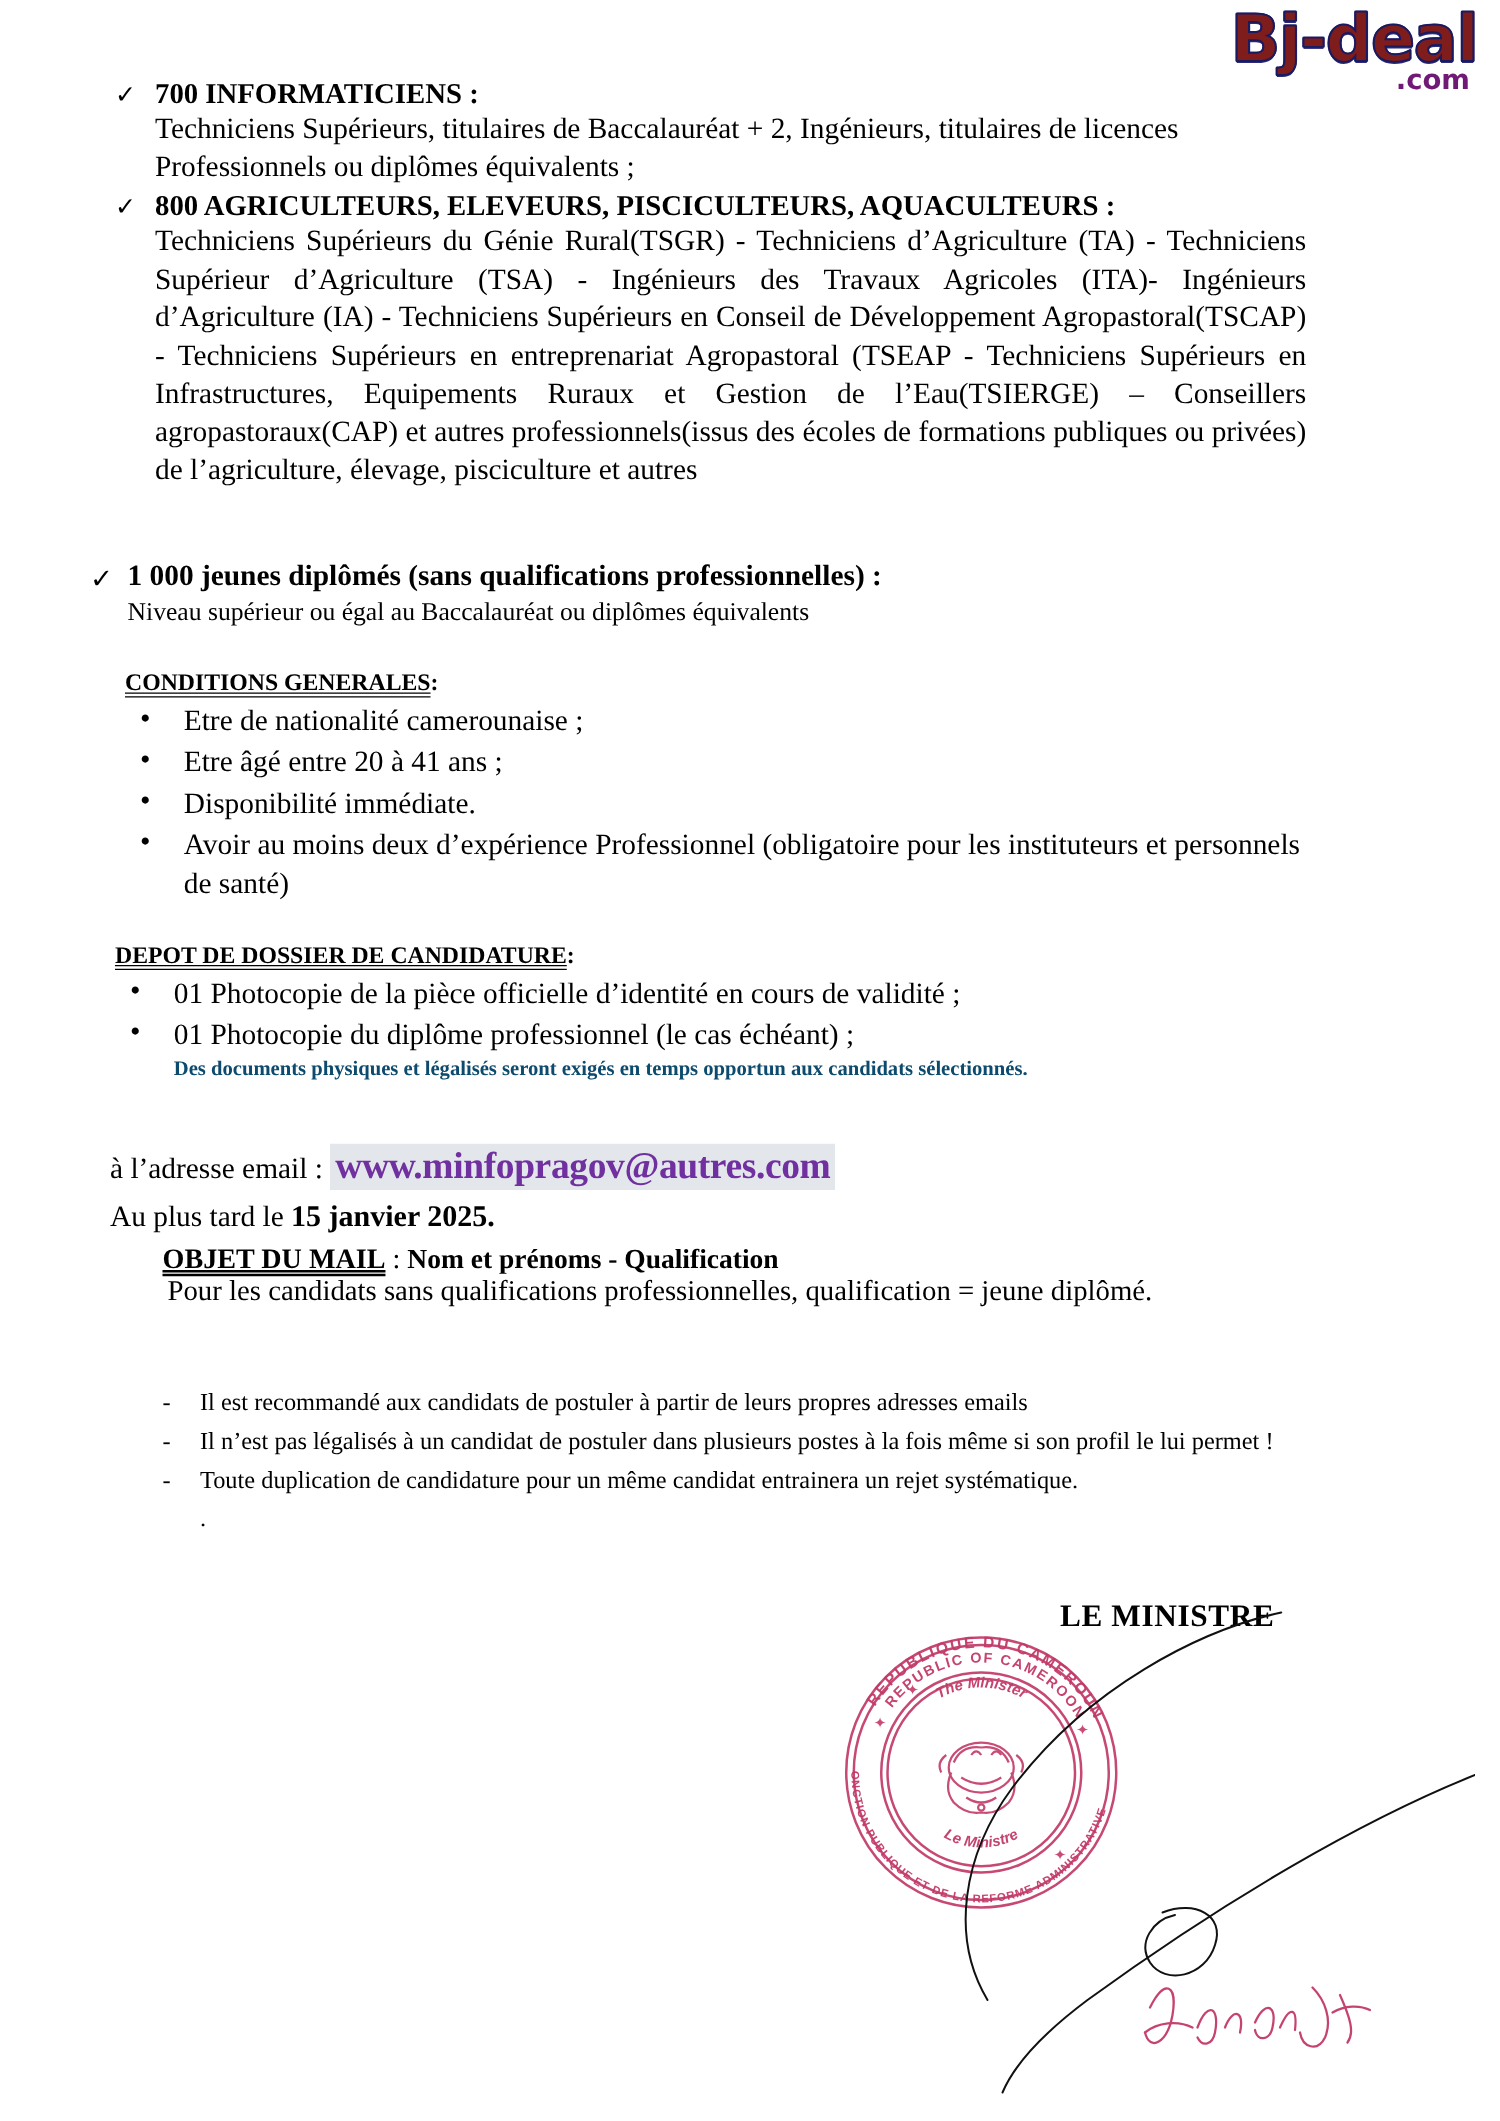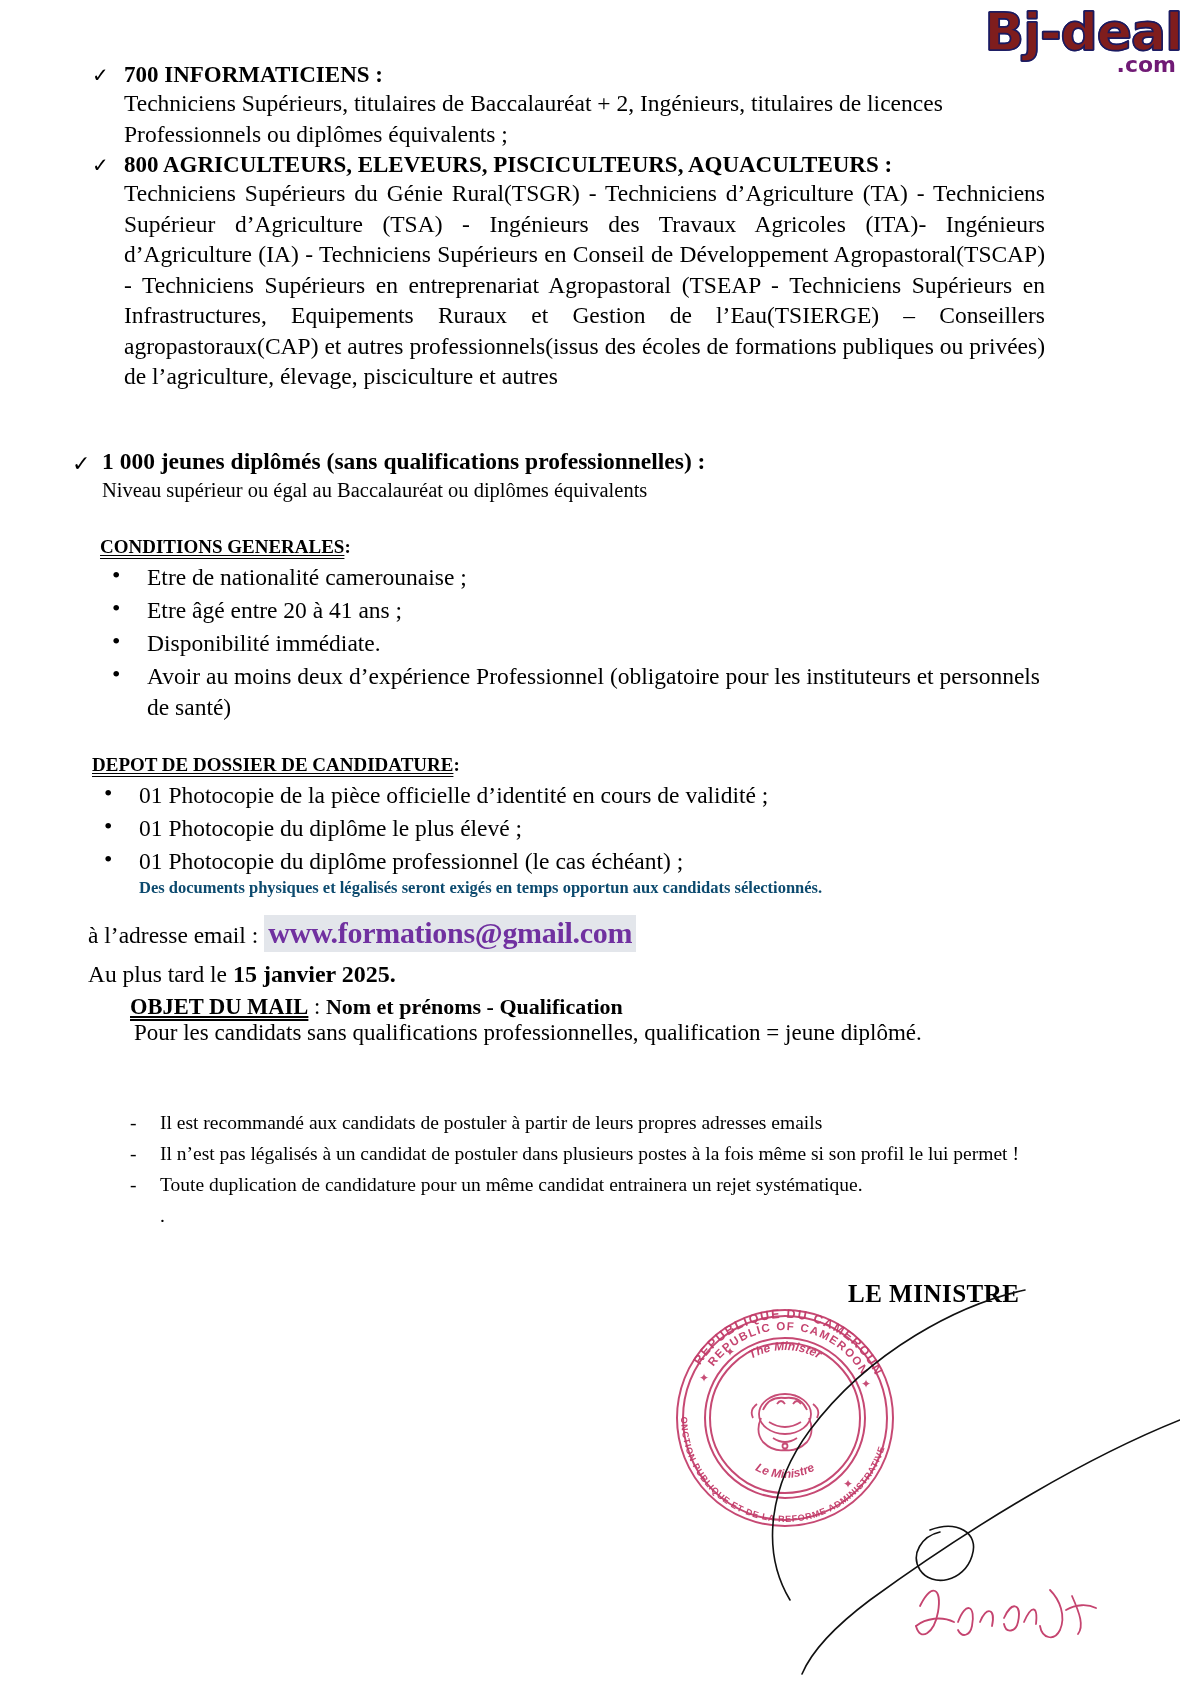--- a/index.html
+++ b/index.html
@@ -308,30 +308,29 @@
       <li>Avoir au moins deux d’expérience Professionnel (obligatoire pour les instituteurs et personnels de santé)</li>
     </ul>
   </div>
 
   <div id="sec-depot">
     <div>
       <span class="sec-title u-double">DEPOT DE DOSSIER DE CANDIDATURE</span><span class="sec-title"> :</span>
     </div>
     <ul class="dots">
       <li>01 Photocopie de la pièce officielle d’identité en cours de validité ;</li>
-      <li>01 Photocopie du diplôme le plus élevé ;</li>
       <li>01 Photocopie du diplôme professionnel (le cas échéant) ;</li>
     </ul>
     <div class="redline">Des documents physiques et légalisés seront exigés en temps opportun aux candidats sélectionnés.</div>
   </div>
 
   <div id="sec-email">
     <div class="email-line">
       <span>à l’adresse email :</span>
-      <span class="email-addr">www.formations@gmail.com</span>
+      <span class="email-addr">www.minfopragov@autres.com</span>
     </div>
     <div class="deadline-line">
       <span>Au plus tard le</span>
       <span class="deadline-strong">15 janvier 2025.</span>
     </div>
   </div>
 
   <div id="sec-objet">
     <div class="objet-line">
       <span class="objet-title u-double">OBJET DU MAIL</span><span class="objet-line"> : </span><span class="objet-val">Nom et prénoms - Qualification</span>

